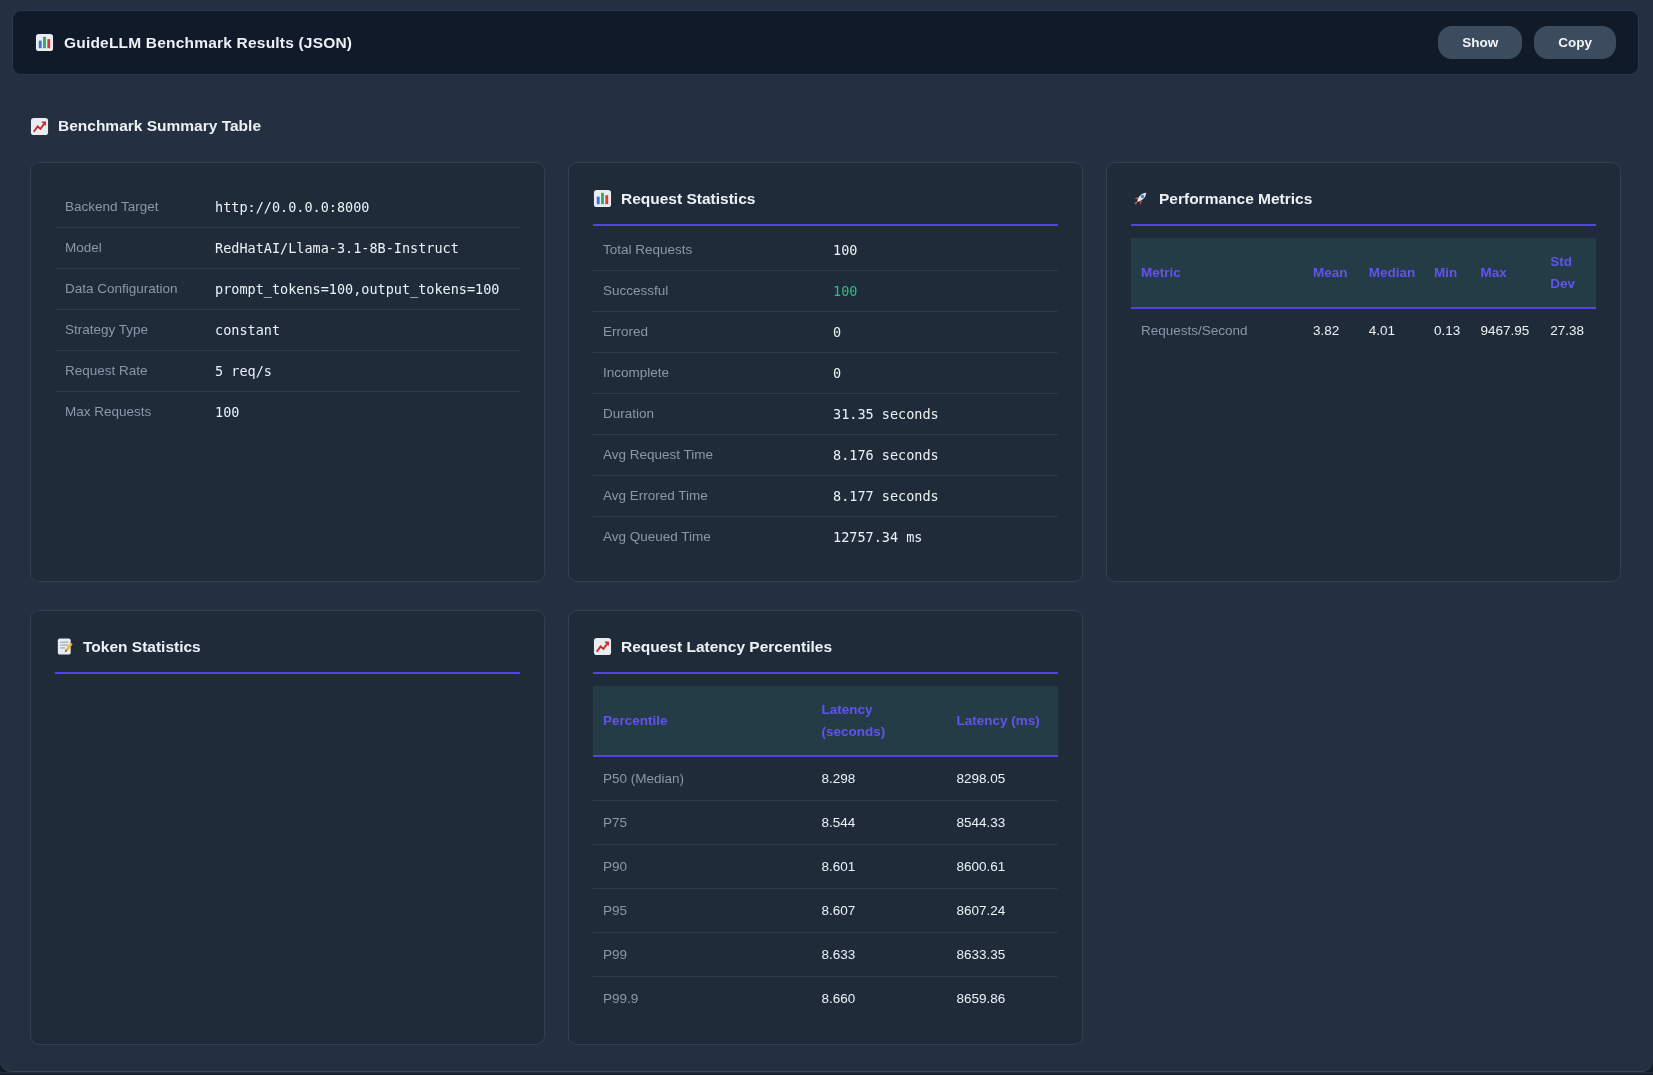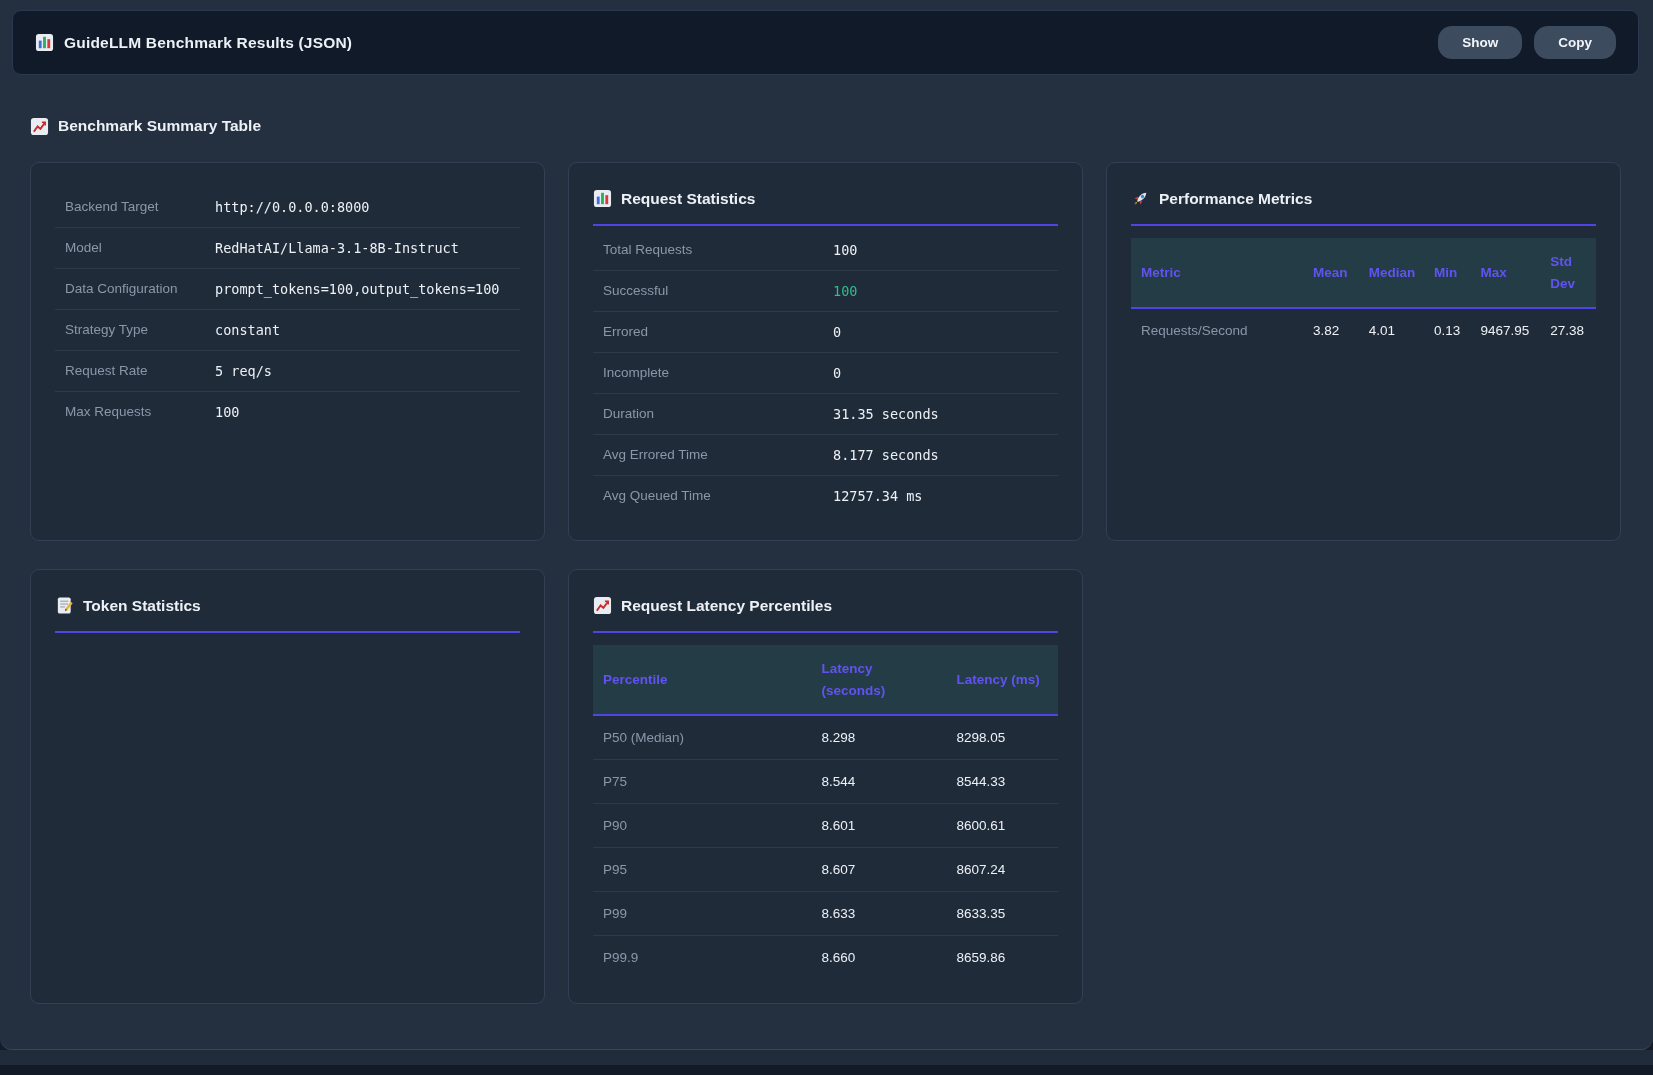--- a/index.html
+++ b/index.html
@@ -256,20 +256,24 @@
             </div>
             <div class="kv-row">
               <span class="kv-label">Incomplete</span>
               <span class="kv-value">0</span>
             </div>
             <div class="kv-row">
               <span class="kv-label">Duration</span>
               <span class="kv-value">31.35 seconds</span>
             </div>
             <div class="kv-row">
+              <span class="kv-label">Avg Request Time</span>
+              <span class="kv-value">8.176 seconds</span>
+            </div>
+            <div class="kv-row">
               <span class="kv-label">Avg Errored Time</span>
               <span class="kv-value">8.177 seconds</span>
             </div>
             <div class="kv-row">
               <span class="kv-label">Avg Queued Time</span>
               <span class="kv-value">12757.34 ms</span>
             </div>
           </div>
       </section>
 

